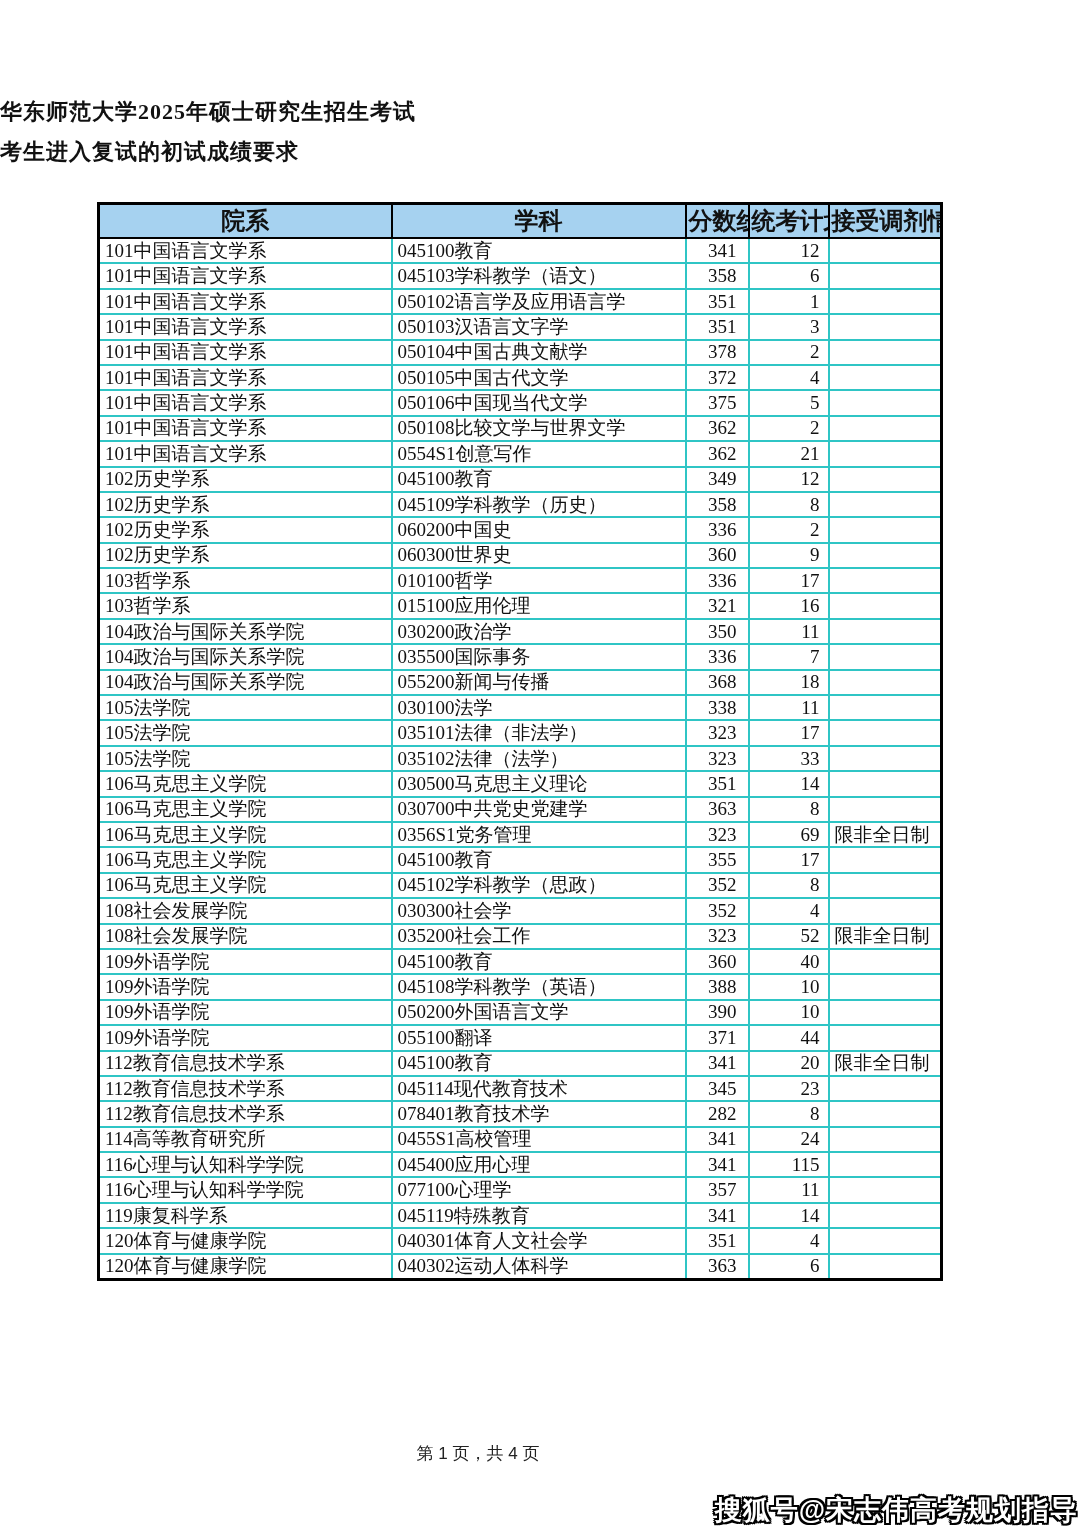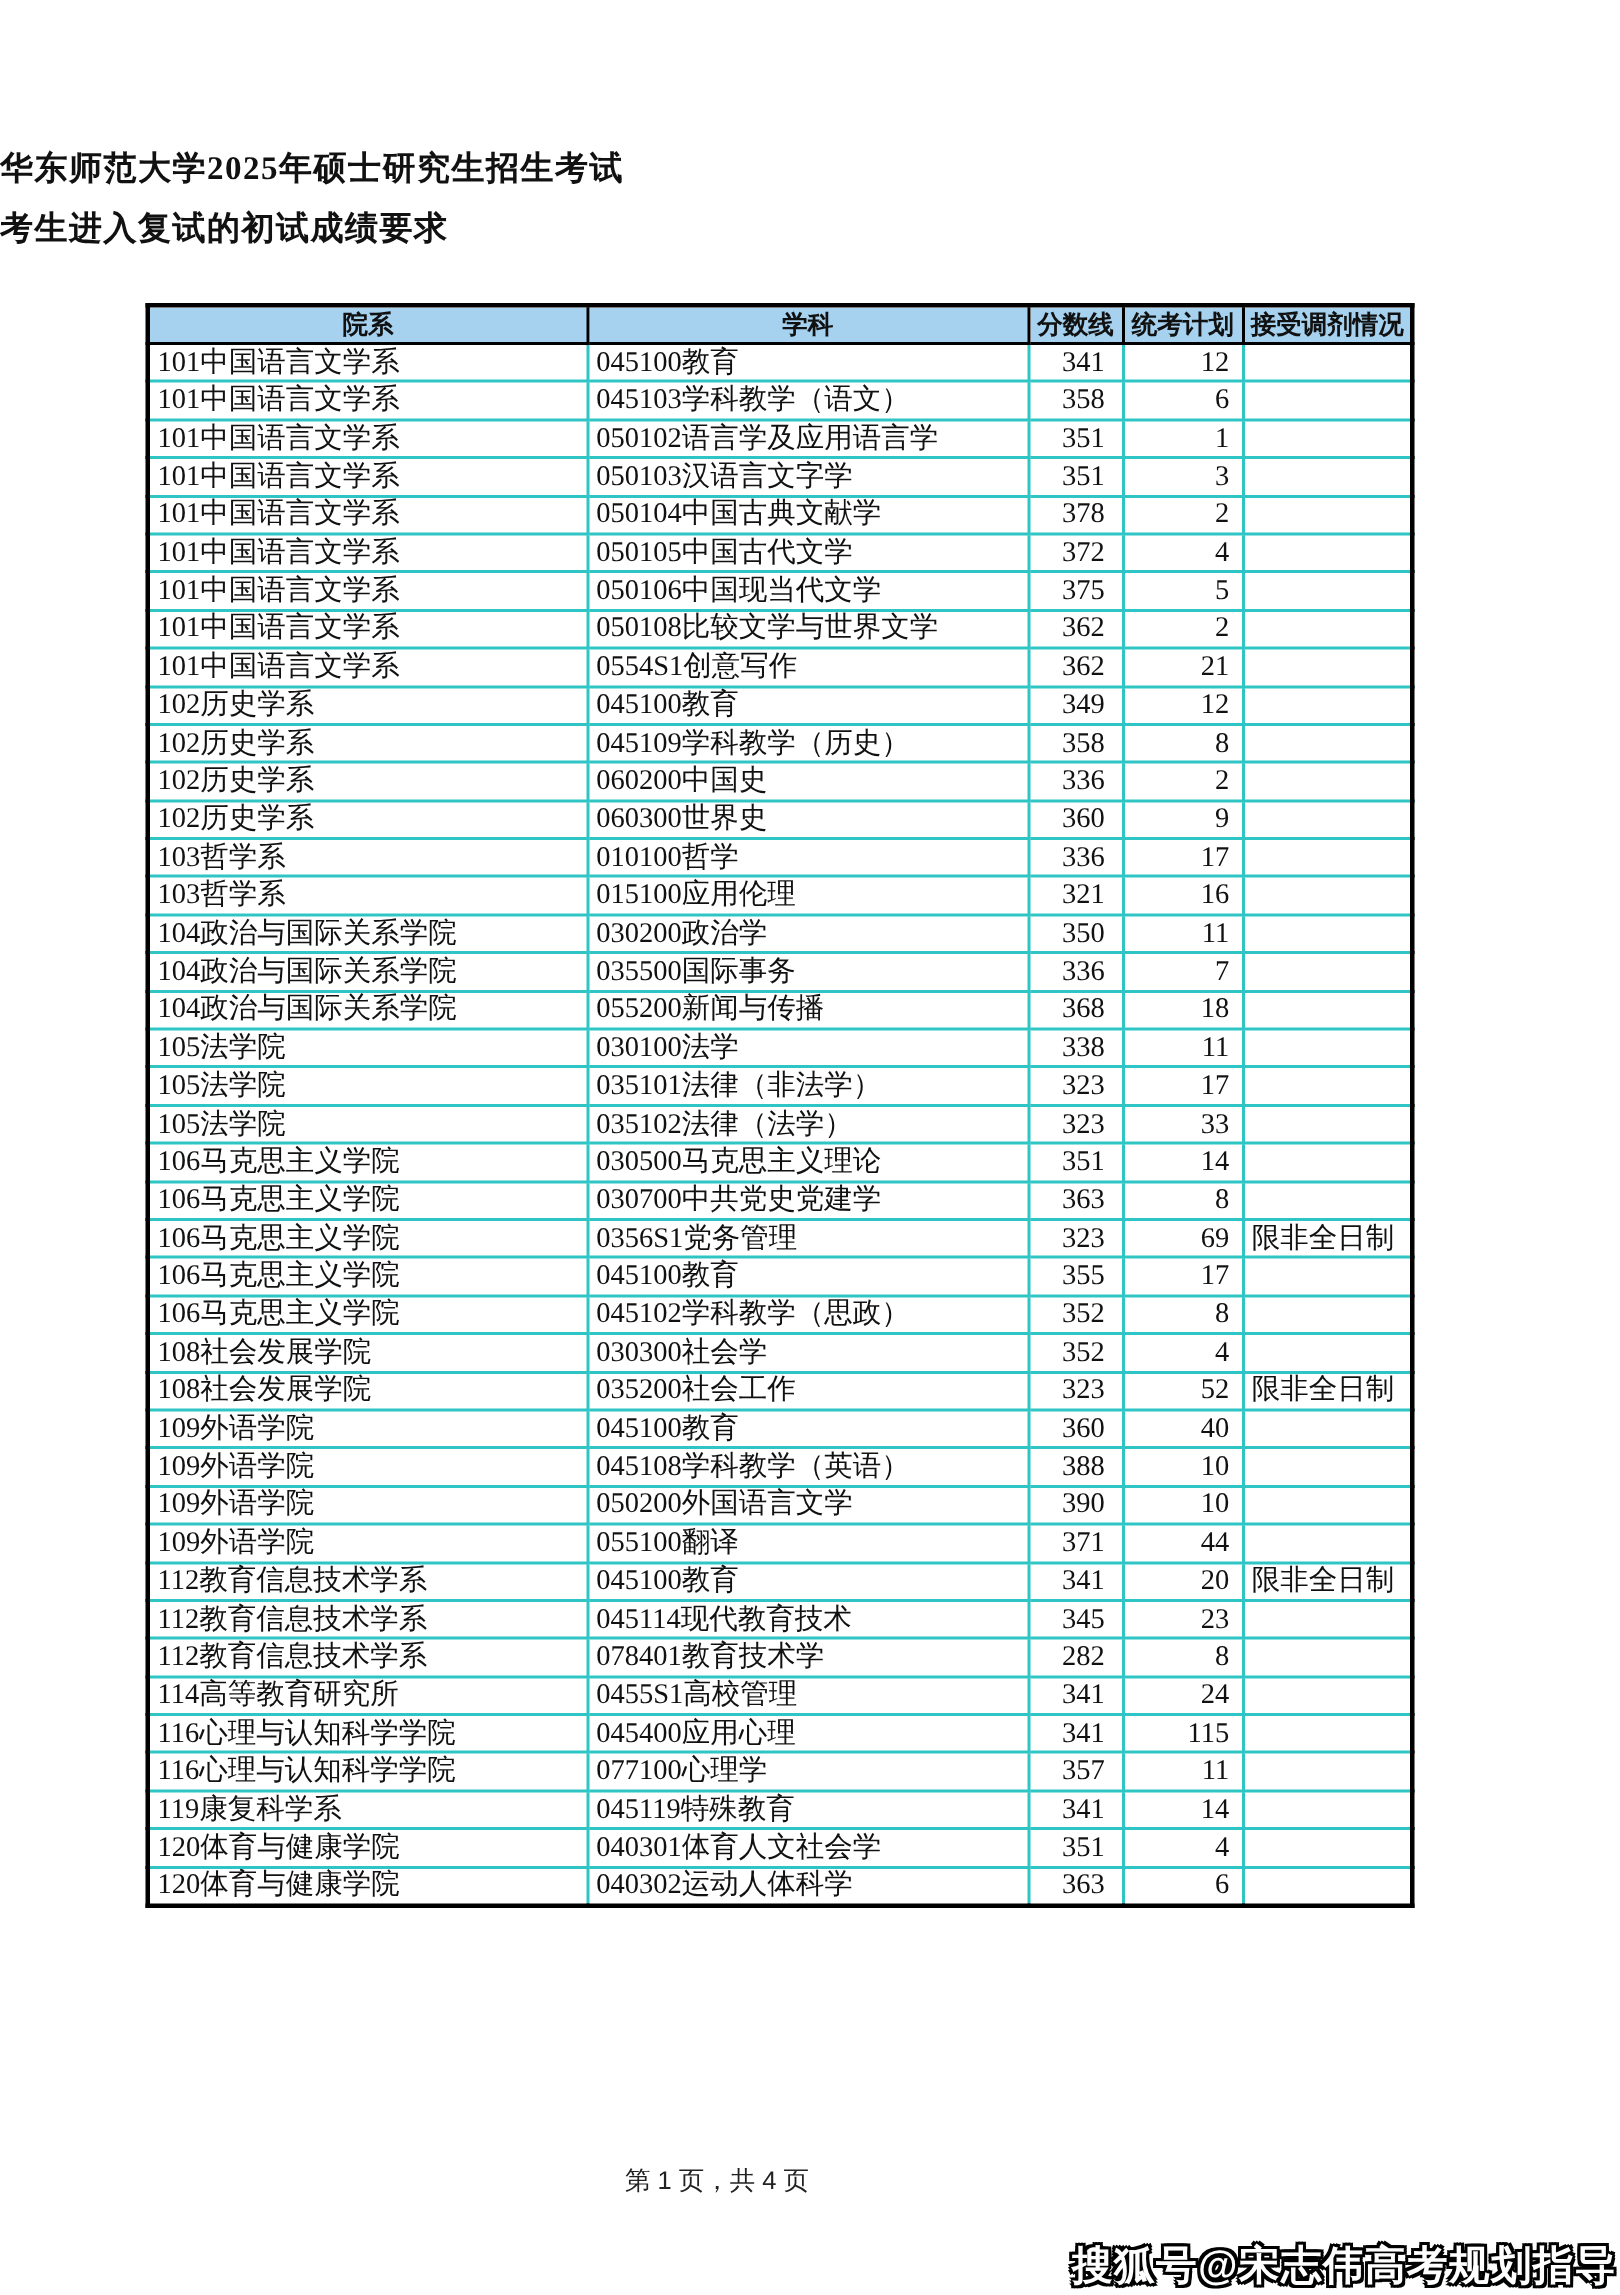--- a/index.html
+++ b/index.html
@@ -23,21 +23,21 @@
     position: absolute;
     left: 97px; top: 202px;
     width: 843px;
     border-collapse: collapse;
     table-layout: fixed;
     border: 3px solid #000;
   }
   table.scores th {
     background: var(--header-fill, #a6d2f0);
     border: 2px solid #000;
-    font-size: 17px;
+    font-size: 24px;
     font-weight: bold;
     height: 22px;
     padding: 0 2px;
     text-align: center;
     white-space: nowrap;
     overflow: hidden;
   }
   table.scores td {
     border: 2px solid var(--grid-line, #2fc5c5);
     font-size: 19px;

